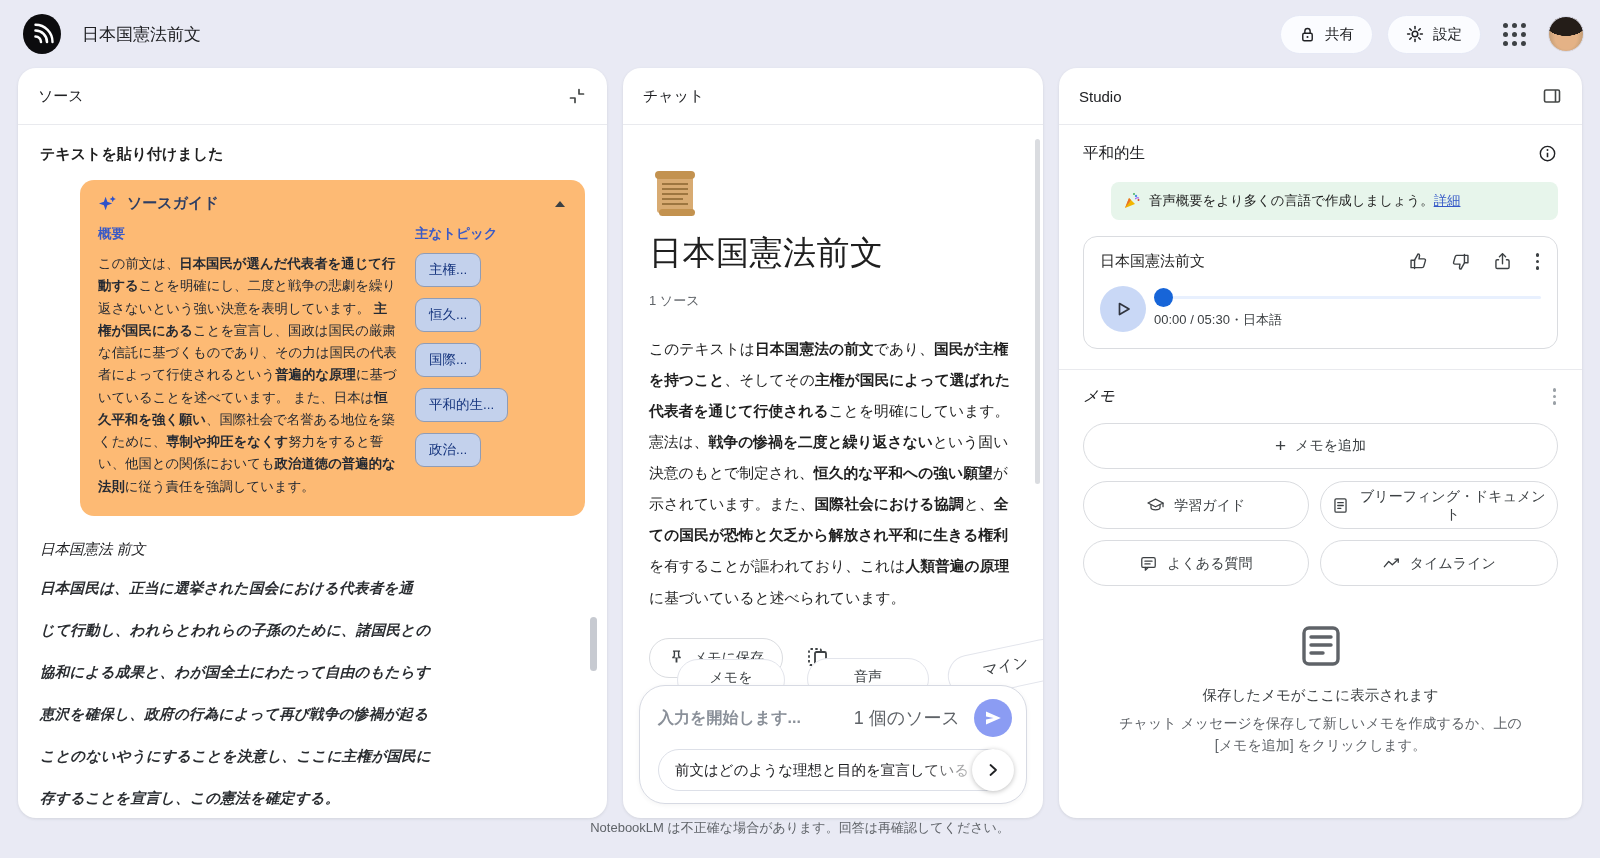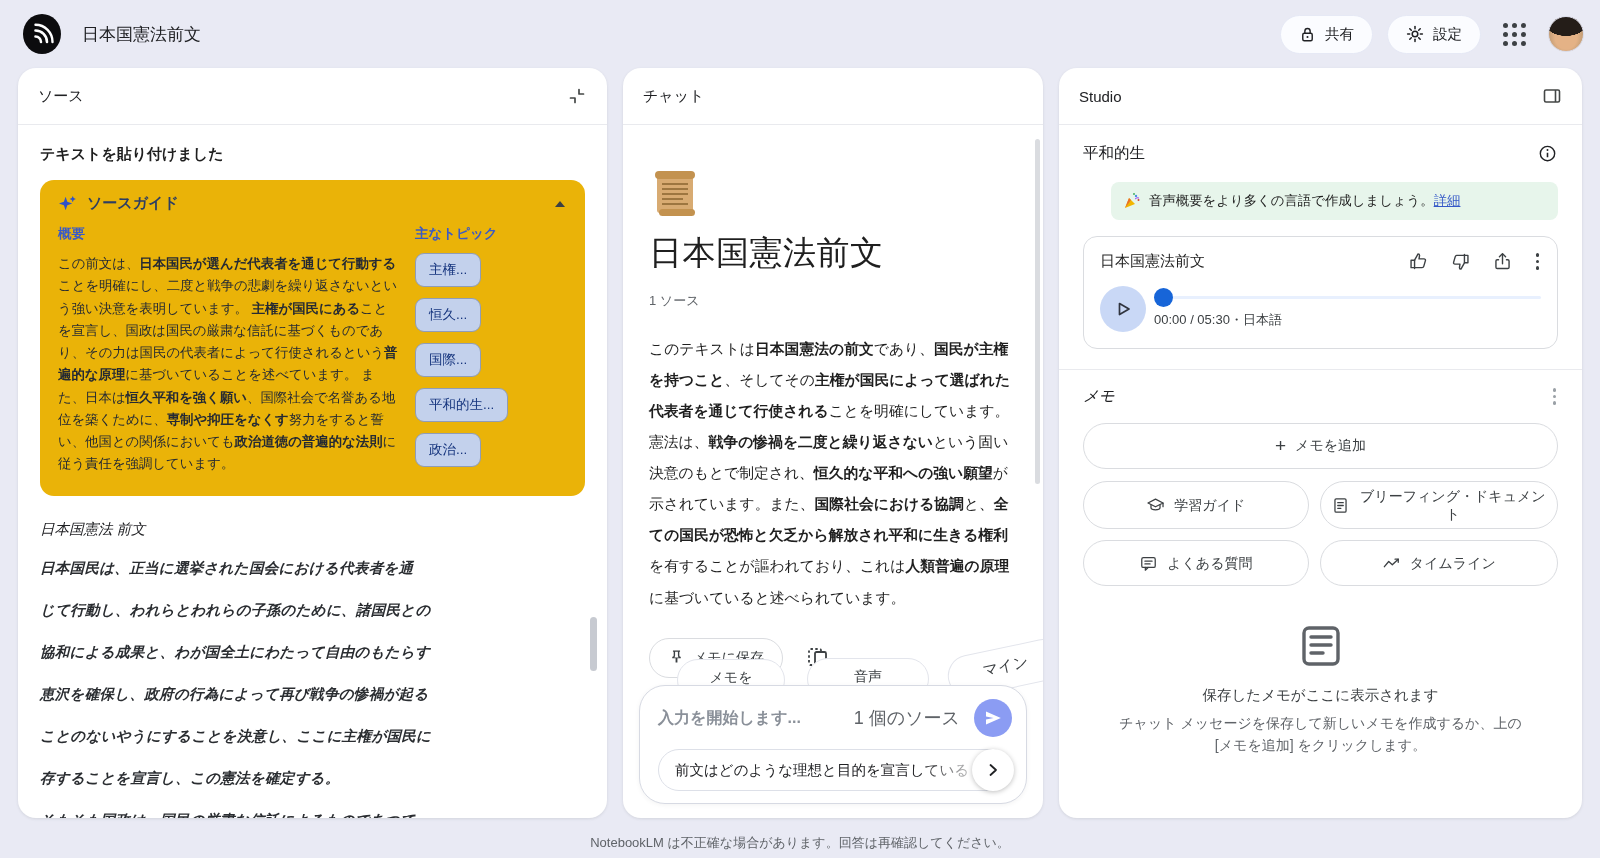--- a/index.html
+++ b/index.html
@@ -26,21 +26,21 @@
   .panel { position:absolute; top:68px; height:750px; background:#fff; border-radius:18px; box-shadow:0 1px 3px rgba(60,64,67,.12); overflow:hidden; }
   .panel-head { height:57px; display:flex; align-items:center; justify-content:space-between; padding:0 20px; border-bottom:1px solid #e9eaee; font-size:15px; color:#202124; }
   .p-sources { left:18px; width:589px; }
   .p-chat { left:623px; width:420px; }
   .p-studio { left:1059px; width:523px; }
   .head-icon { width:20px; height:20px; color:#444746; cursor:pointer; }
 
   
   .src-body { padding:20px 22px 0; position:relative; height:693px; overflow:hidden; }
   .src-status { font-size:15px; font-weight:700; color:#1f1f1f; }
-  .guide-card { margin-top:16px; background:#eab308; border-radius:14px; padding:14px 18px 18px; }
+  .guide-card { margin-top:16px; background:#fdba74; border-radius:14px; padding:14px 18px 18px;margin-left:40px; }
   .guide-title-row { display:flex; align-items:center; gap:10px; }
   .guide-title { font-size:15px; font-weight:700; color:#2c3d63; flex:1; }
   .guide-cols { display:flex; gap:16px; margin-top:12px; }
   .guide-left { flex:1; }
   .guide-h { font-size:13.5px; font-weight:700; color:#3a5ac6; margin-bottom:10px; }
   .guide-text { font-size:13.4px; line-height:1.66; color:#252a33; }
   .guide-right { width:152px; }
   .topic-chip { display:inline-block; background:#c3d1ec; border:1px solid #8f9cb6; border-radius:9px; padding:7px 13px; font-size:13.5px; color:#16357e; margin-bottom:11px; cursor:pointer; white-space:nowrap; }
   .doc-sec { margin-top:24px;font-style:italic; }
   .doc-title { font-size:14.5px; color:#202124; margin-bottom:20px; }
@@ -97,21 +97,21 @@
   .kebab-light i { background:#9aa0a6; }
   .add-note-btn { margin-top:16px; width:100%; height:46px; border:1px solid #dadce0; border-radius:24px; background:#fff; display:flex; align-items:center; justify-content:center; gap:9px; font-size:14px; color:#3c4043; cursor:pointer; }
   .notes-grid { margin-top:12px; display:grid; grid-template-columns:47.5% 1fr; gap:11px; }
   .note-act { border:1px solid #dadce0; border-radius:24px; background:#fff; display:flex; align-items:center; justify-content:center; gap:9px; font-size:14px; color:#3c4043; min-height:46px; padding:5px 10px; cursor:pointer; line-height:1.3; text-align:center; }
   .note-act .ic { width:19px; height:19px; flex:0 0 auto; color:#3c4043; }
   .notes-empty { margin-top:36px; text-align:center; }
   .notes-empty .doc-ic { width:48px; height:48px; color:#5f6368; }
   .empty-l1 { font-size:14.5px; color:#3c4043; margin-top:12px; }
   .empty-l2 { font-size:14px; color:#5f6368; margin-top:8px; line-height:1.55; }
 
-  .footer-note { position:absolute; left:0; right:0; bottom:6px; text-align:center; font-size:13px; color:#5f6368; }
+  .footer-note { position:absolute; left:0; right:0; bottom:21px; text-align:center; font-size:13px; color:#5f6368; }
 
   .ic svg, .head-icon svg, .logo svg, .copy-btn svg, .chat-emoji svg { display:block; width:100%; height:100%; }
 </style>
 </head>
 <body>
 
 <div class="page">
 
   <div class="topbar">
     <div class="logo">

